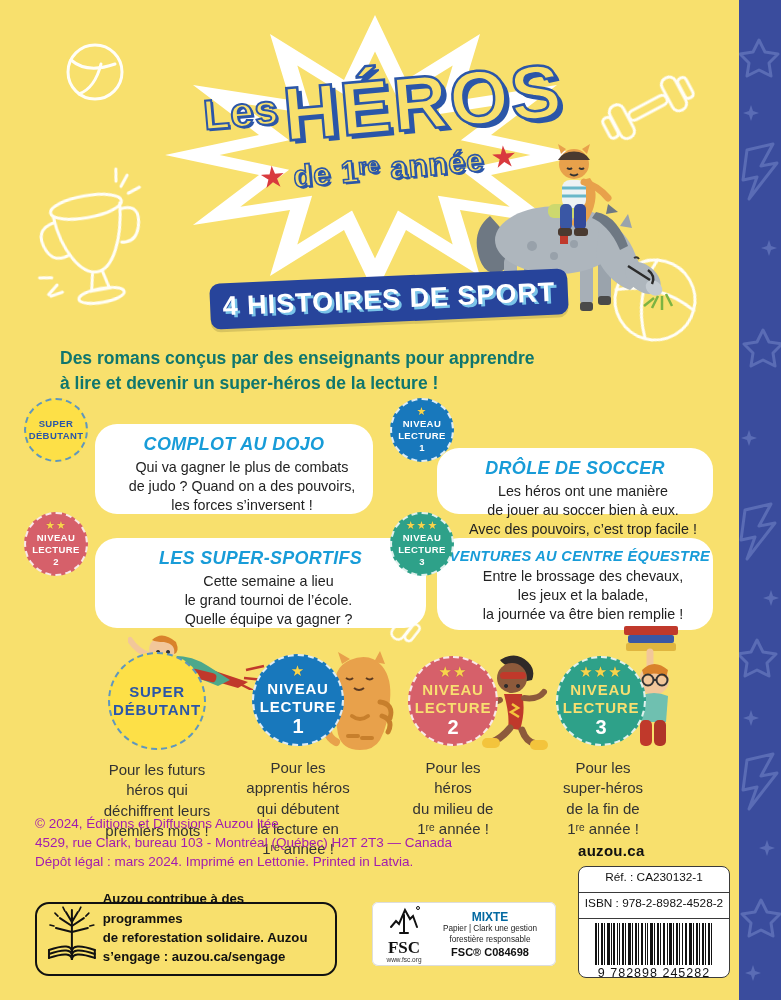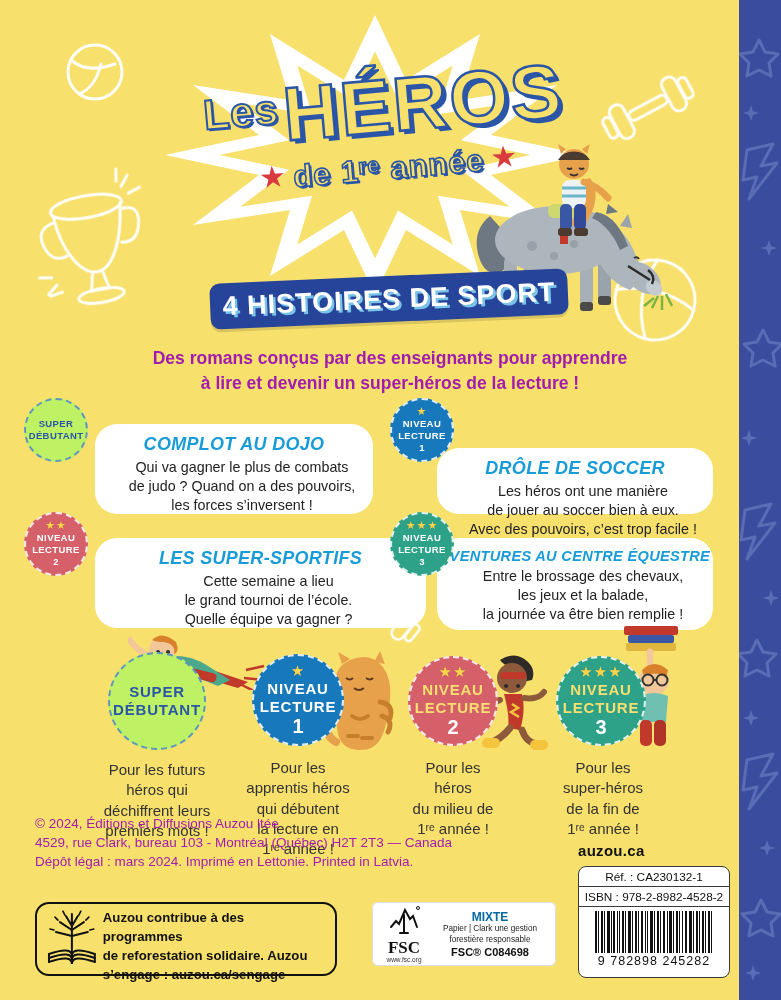--- a/index.html
+++ b/index.html
@@ -26,70 +26,70 @@
   .t-star{color:#D93A3E;-webkit-text-stroke:0;text-shadow:none;font-size:26px;vertical-align:3px;padding:0 8px;}
 
   .horse{left:462px;top:138px;z-index:2;pointer-events:none;}
 
   .banner{left:210px;top:276px;width:358px;height:46px;background:#27449B;border-radius:10px;
           transform:rotate(-2.5deg);z-index:3;display:flex;align-items:center;justify-content:center;
           box-shadow:0 3px 0 rgba(0,0,0,0.12);}
   .banner span{font-size:27px;font-weight:800;color:#fff;letter-spacing:1px;
           text-shadow:2.5px 2.5px 0 #79C3E8;}
 
-  .tagline{left:60px;top:346px;width:660px;text-align:center;font-size:17.5px;font-weight:bold;
-           color:#a21caf;line-height:1.45;z-index:2;}
+  .tagline{left:60px;top:346px;width:660px;text-align:left;font-size:17.5px;font-weight:bold;
+           color:#0f766e;line-height:1.45;z-index:2;}
 
   
   .card{background:#fff;border-radius:22px;z-index:2;text-align:center;padding-top:10px;box-sizing:border-box;}
   .card-title{font-size:18px;font-weight:800;font-style:italic;color:#189CD8;letter-spacing:0.3px;
               white-space:nowrap;margin-bottom:3px;}
   .card-title.small{font-size:14.6px;}
   .card-text{font-size:14.3px;color:#222;line-height:1.32;margin-left:16px;}
 
   .sbadge{width:64px;height:64px;border-radius:50%;z-index:3;display:flex;flex-direction:column;
           align-items:center;justify-content:center;box-sizing:border-box;text-align:center;}
   .sbadge .sb-lines{font-size:9.5px;font-weight:800;line-height:1.25;letter-spacing:0.4px;}
   .sb-stars{font-size:11px;line-height:1;color:#F8D44C;letter-spacing:1px;margin-bottom:1px;
             text-shadow:0 0 1px rgba(0,0,0,0.25);}
-  .bg-lb{background:#bef264;border:2.5px dashed #5E97BE;color:#2B56A8;}
+  .bg-lb{background:#fde047;border:2.5px dashed #5E97BE;color:#2B56A8;}
   .bg-blue{background:#1878BC;border:2.5px dashed rgba(255,255,255,0.85);color:#fff;}
   .bg-red{background:#D6606A;border:2.5px dashed rgba(255,255,255,0.85);color:#fff;}
   .bg-teal{background:#2EA189;border:2.5px dashed rgba(255,255,255,0.85);color:#fff;}
 
   
   .lbadge{border-radius:50%;z-index:3;display:flex;flex-direction:column;align-items:center;
           justify-content:center;box-sizing:border-box;text-align:center;}
   .lbadge .lb-lines{font-size:15px;font-weight:800;line-height:1.2;letter-spacing:0.8px;}
   .lbadge .lb-num{font-size:20px;font-weight:800;color:#fff;line-height:1.05;}
   .lbadge .lb-stars{font-size:15px;line-height:1;color:#F8D44C;letter-spacing:1px;margin-bottom:2px;
             text-shadow:0 0 1px rgba(0,0,0,0.25);}
   .lb-yellowtext{color:#F8DF70;}
   .level-desc{text-align:center;font-size:15px;color:#333;line-height:1.35;z-index:2;}
   .char{z-index:2;pointer-events:none;}
 
   
   .copyright{left:35px;top:814px;font-size:13.5px;color:#a21caf;line-height:1.42;z-index:2;}
   .publisher{left:578px;top:842px;width:152px;text-align:left;font-size:15px;font-weight:800;
              color:#111;letter-spacing:0.3px;z-index:2;}
   .reforest{left:35px;top:902px;width:302px;height:74px;border:2px solid #111;border-radius:14px;
-            display:flex;align-items:flex-start;z-index:2;box-sizing:border-box;padding:4px 8px 0 4px;}
+            display:flex;align-items:flex-end;z-index:2;box-sizing:border-box;padding:4px 8px 8px 4px;}
   .reforest-text{font-size:13.2px;font-weight:bold;color:#111;line-height:1.45;}
   .fsc{left:372px;top:902px;width:184px;height:64px;background:#fff;border-radius:6px;z-index:2;
        display:flex;align-items:center;box-sizing:border-box;padding:4px 6px;box-shadow:0 0 0 1px #ddd inset;}
   .fsc-left{width:52px;text-align:center;}
   .fsc-acr{font-family:"Liberation Serif",serif;font-size:17px;font-weight:bold;color:#111;line-height:1;}
   .fsc-url{font-size:6.5px;color:#333;}
   .fsc-right{flex:1;text-align:center;}
   .fsc-grade{font-size:12px;font-weight:bold;color:#0369a1;}
   .fsc-desc{font-size:8.2px;color:#222;line-height:1.25;}
   .fsc-code{font-size:11px;font-weight:bold;color:#111;margin-top:1px;}
   .bcbox{left:578px;top:866px;width:152px;height:112px;background:#fff;border:1.5px solid #3a3a3a;
          border-radius:8px;z-index:2;box-sizing:border-box;text-align:center;overflow:hidden;}
-  .bc-row{font-size:11.8px;color:#111;padding:3px 0 2px;border-bottom:1.5px solid #3a3a3a;}
+  .bc-row{font-size:11.8px;color:#111;padding:3px 0 8px;border-bottom:1.5px solid #3a3a3a;}
   .bc-bars{margin-top:4px;}
   .bc-num{font-size:12.5px;color:#111;letter-spacing:1px;margin-top:-3px;}
 </style>
 </head>
 <body>
 
 <div class="page">
 
   <svg class="abs doodles" width="739" height="1000" viewBox="0 0 739 1000">
     <g stroke="#ffffff" stroke-width="3" fill="none" stroke-linecap="round" opacity="0.95">

